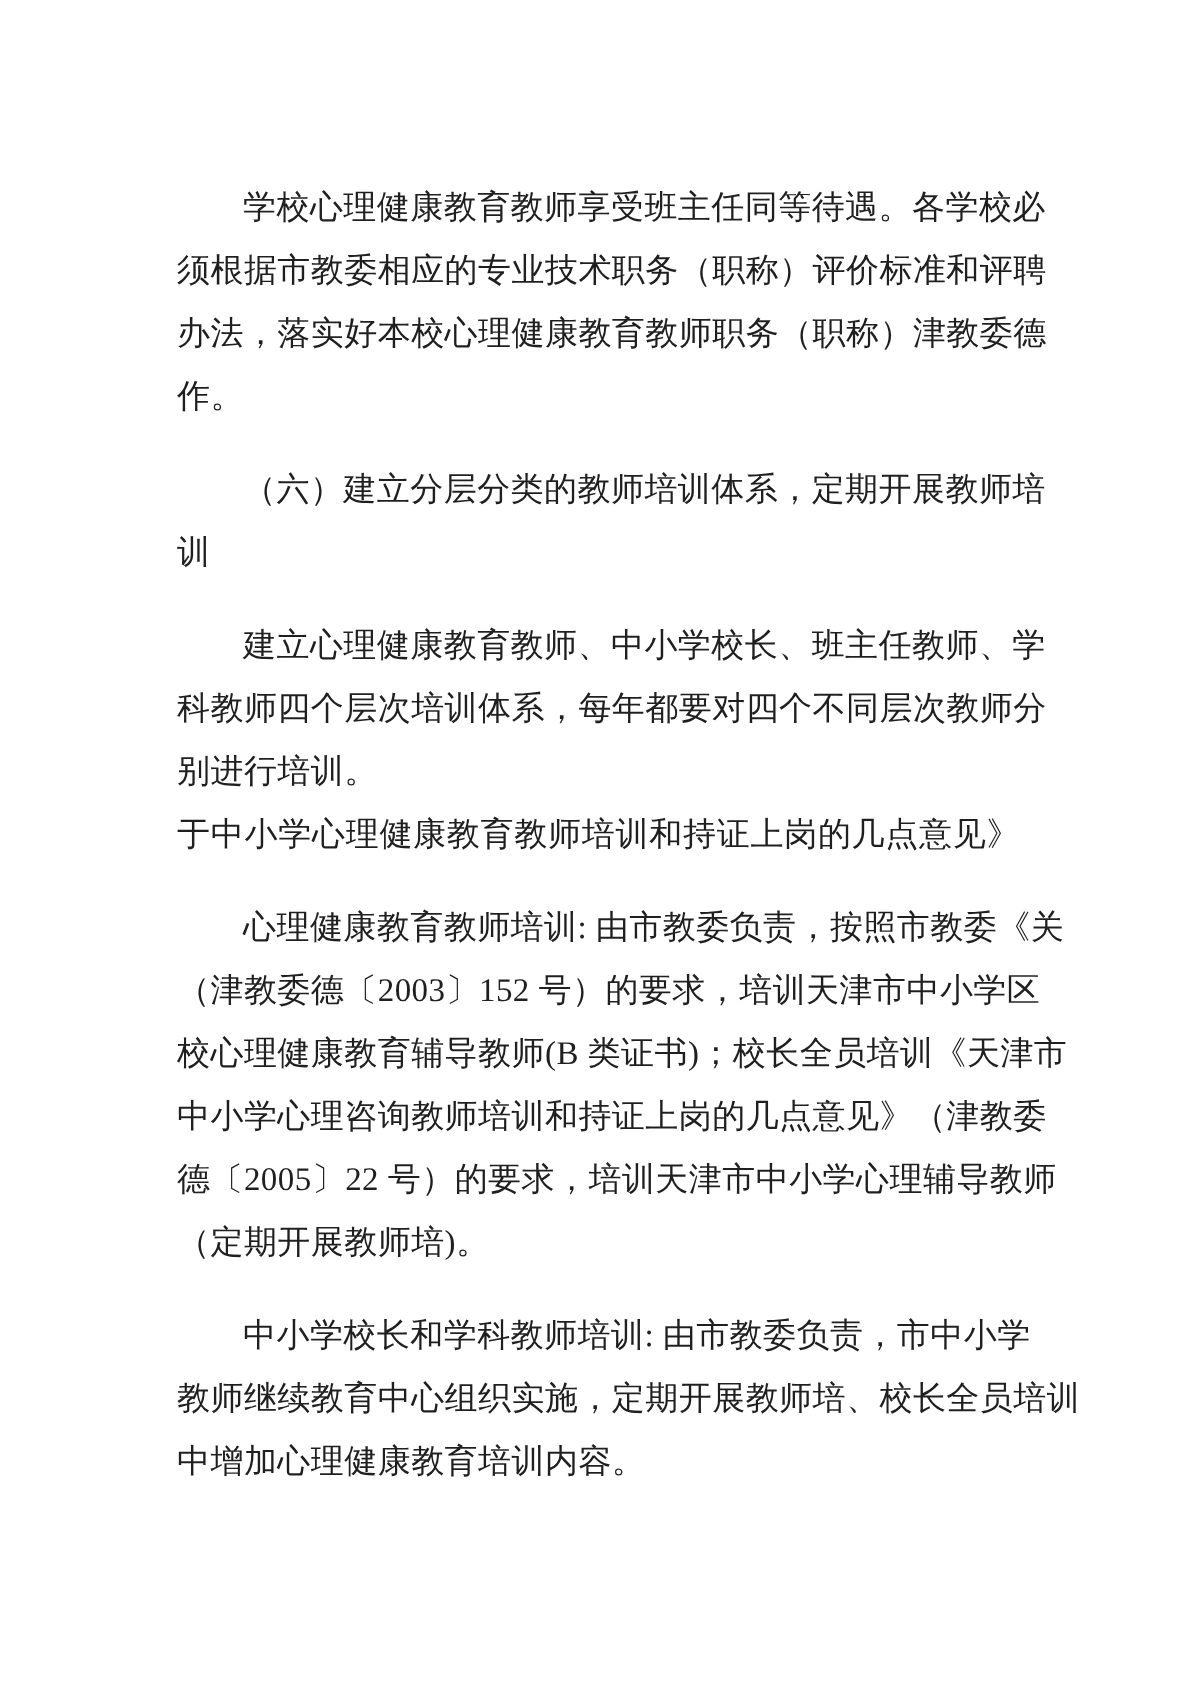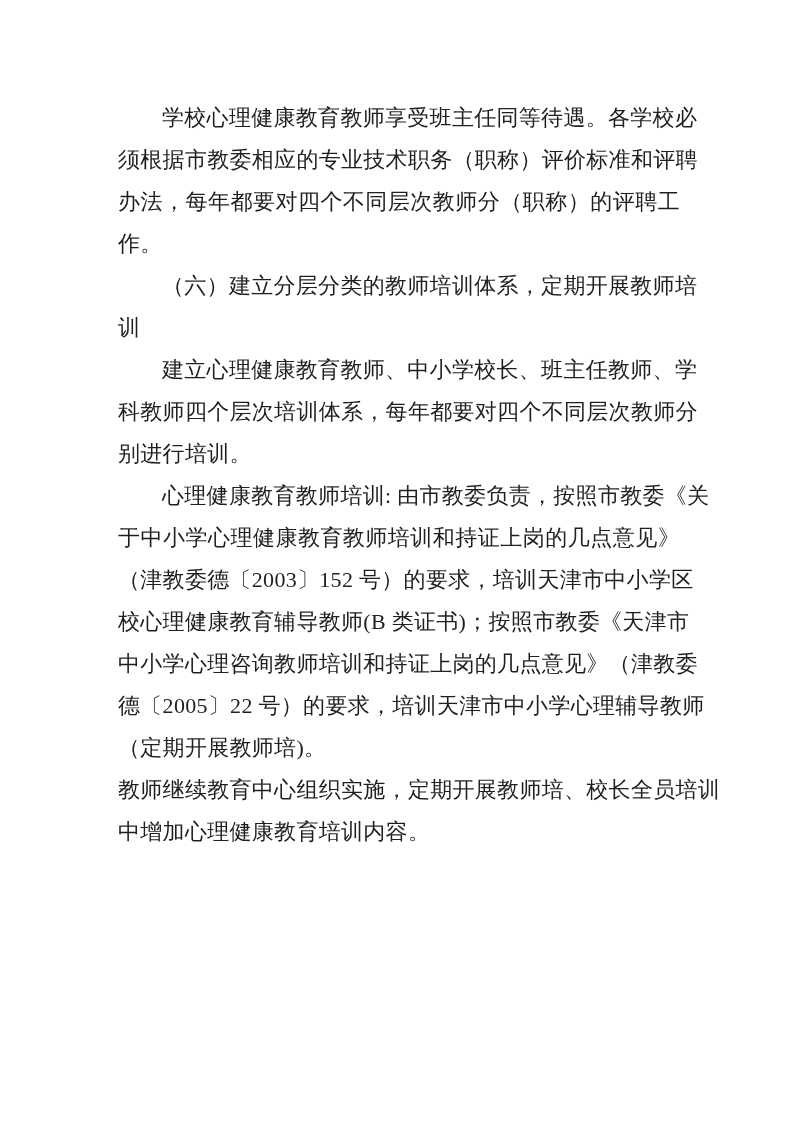--- a/index.html
+++ b/index.html
@@ -37,58 +37,60 @@
     display: block;
     height: 42px;
     white-space: nowrap;
     text-align: justify;
     text-align-last: justify;
     text-justify: inter-character;
     overflow: visible;
   }
   .line.indent {
     padding-left: 44px;
+    margin-top: 20px;
   }
   .line.end {
     text-align-last: left;
   }
 </style>
 </head>
 <body>
 
 <div class="page">
   <div class="text-block">
 
     <p class="para">
       <span class="line indent">学校心理健康教育教师享受班主任同等待遇。各学校必</span>
       <span class="line">须根据市教委相应的专业技术职务（职称）评价标准和评聘</span>
-      <span class="line">办法，每年都要对四个不同层次教师分（职称）的评聘工</span>
+      <span class="line">办法，落实好本校心理健康教育教师职务（职称）津教委德</span>
       <span class="line end">作。</span>
     </p>
 
     <p class="para">
       <span class="line indent">（六）建立分层分类的教师培训体系，定期开展教师培</span>
       <span class="line end">训</span>
     </p>
 
     <p class="para">
       <span class="line indent">建立心理健康教育教师、中小学校长、班主任教师、学</span>
       <span class="line">科教师四个层次培训体系，每年都要对四个不同层次教师分</span>
       <span class="line end">别进行培训。</span>
     </p>
 
     <p class="para">
+      <span class="line">于中小学心理健康教育教师培训和持证上岗的几点意见》</span>
       <span class="line indent">心理健康教育教师培训: 由市教委负责，按照市教委《关</span>
-      <span class="line">于中小学心理健康教育教师培训和持证上岗的几点意见》</span>
       <span class="line">（津教委德〔2003〕152 号）的要求，培训天津市中小学区</span>
-      <span class="line">校心理健康教育辅导教师(B 类证书)；按照市教委《天津市</span>
+      <span class="line">校心理健康教育辅导教师(B 类证书)；校长全员培训《天津市</span>
       <span class="line">中小学心理咨询教师培训和持证上岗的几点意见》（津教委</span>
       <span class="line">德〔2005〕22 号）的要求，培训天津市中小学心理辅导教师</span>
       <span class="line end">（定期开展教师培)。</span>
     </p>
 
     <p class="para">
+      <span class="line indent">中小学校长和学科教师培训: 由市教委负责，市中小学</span>
       <span class="line">教师继续教育中心组织实施，定期开展教师培、校长全员培训</span>
       <span class="line end">中增加心理健康教育培训内容。</span>
     </p>
 
   </div>
 </div>
 
 </body></html>

